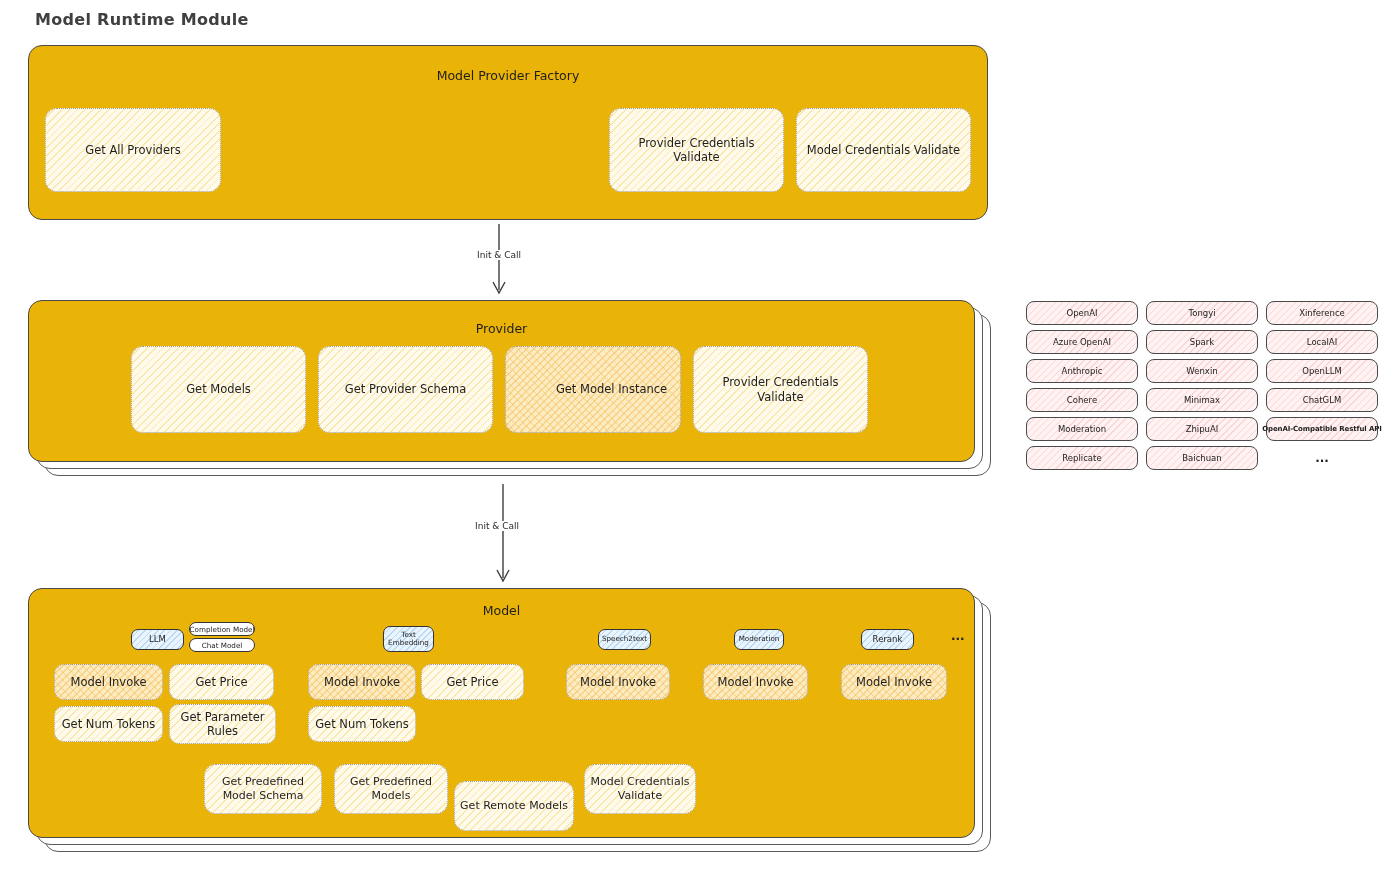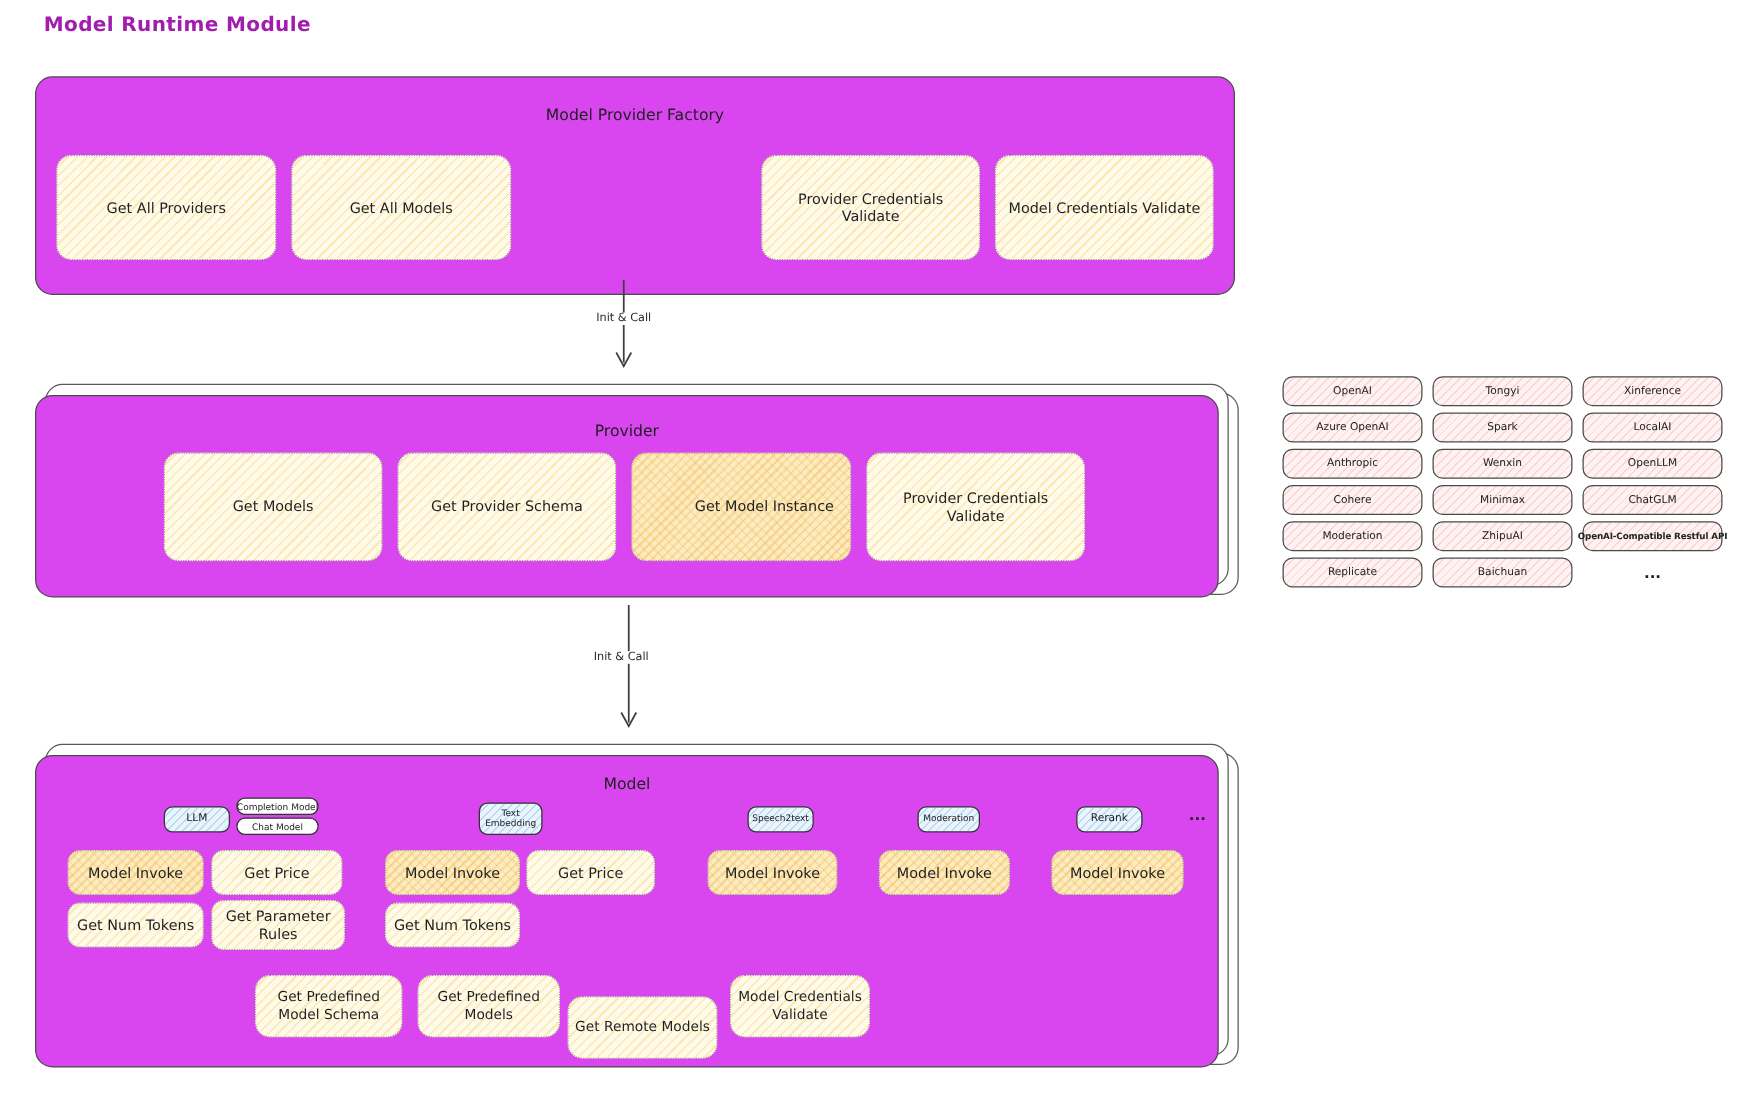--- a/index.html
+++ b/index.html
@@ -3,24 +3,24 @@
 <meta charset="utf-8">
 <style>
   html,body{margin:0;padding:0;}
   body{
     width:1393px;height:880px;position:relative;background:#ffffff;overflow:hidden;
     font-family:"DejaVu Sans","Liberation Sans",sans-serif;color:#1e1e1e;
   }
   .abs{position:absolute;box-sizing:border-box;}
   .center{display:flex;align-items:center;justify-content:center;text-align:center;}
 
-  .main-title{font-size:16px;font-weight:600;letter-spacing:.3px;color:#a21caf;}
+  .main-title{font-size:16px;font-weight:600;letter-spacing:.3px;color:#404040;}
 
   .container-box{
-    border:1.5px solid #4a4a4a;border-radius:14px;background:#d946ef;margin-top:16px;
+    border:1.5px solid #4a4a4a;border-radius:14px;background:#eab308;
   }
   .stack-layer{
     border:1.3px solid #5a5a5a;border-radius:14px;background:#ffffff;
   }
   .box-title{
     position:absolute;left:0;right:0;text-align:center;
     font-size:12.5px;font-weight:500;color:#1e1e1e;
   }
 
   .fn{
@@ -66,21 +66,20 @@
   .dots{font-size:12px;font-weight:600;color:#222;}
 </style>
 </head>
 <body>
 
 <div class="abs main-title" style="left:35px;top:10px;">Model Runtime Module</div>
 
 <div class="abs container-box" style="left:28px;top:45px;width:960px;height:175px;">
   <div class="box-title" style="top:22px;">Model Provider Factory</div>
   <div class="abs fn center" style="left:16px;top:62px;width:176px;height:84px;">Get All Providers</div>
-  <div class="abs fn center" style="left:204px;top:62px;width:176px;height:84px;">Get All Models</div>
   <div class="abs fn center" style="left:580px;top:62px;width:175px;height:84px;">Provider Credentials Validate</div>
   <div class="abs fn center" style="left:767px;top:62px;width:175px;height:84px;">Model Credentials Validate</div>
 </div>
 
 <svg class="abs" style="left:489px;top:224px;" width="20" height="72">
   <line x1="10" y1="0" x2="10" y2="66" stroke="#3d3d3d" stroke-width="1.4"></line>
   <polyline points="4,58 10,69 16,58" fill="none" stroke="#3d3d3d" stroke-width="1.4"></polyline>
 </svg>
 <div class="abs arrow-label" style="left:467px;top:250px;width:64px;">Init &amp; Call</div>
 

